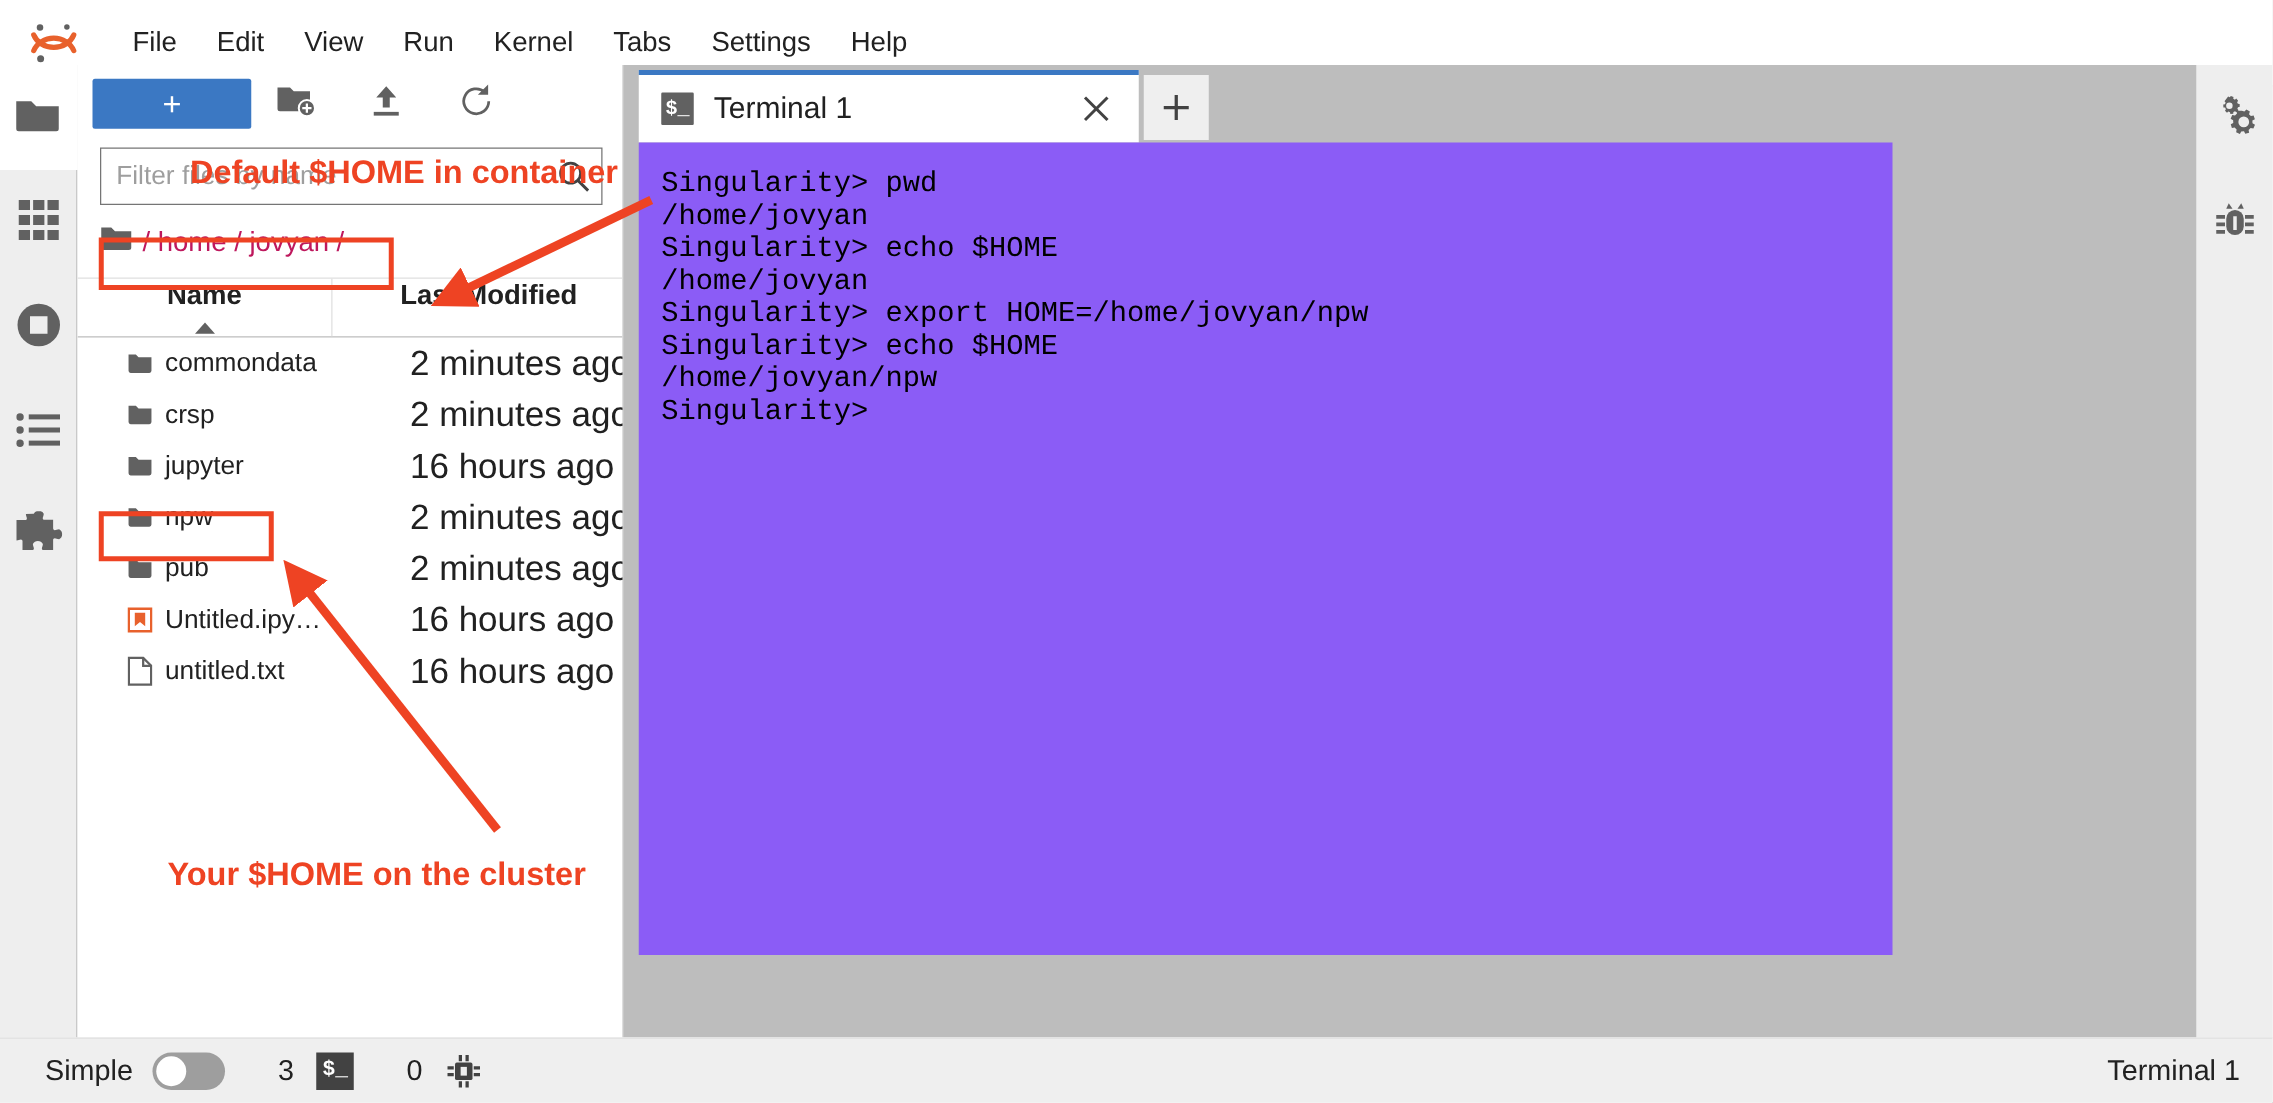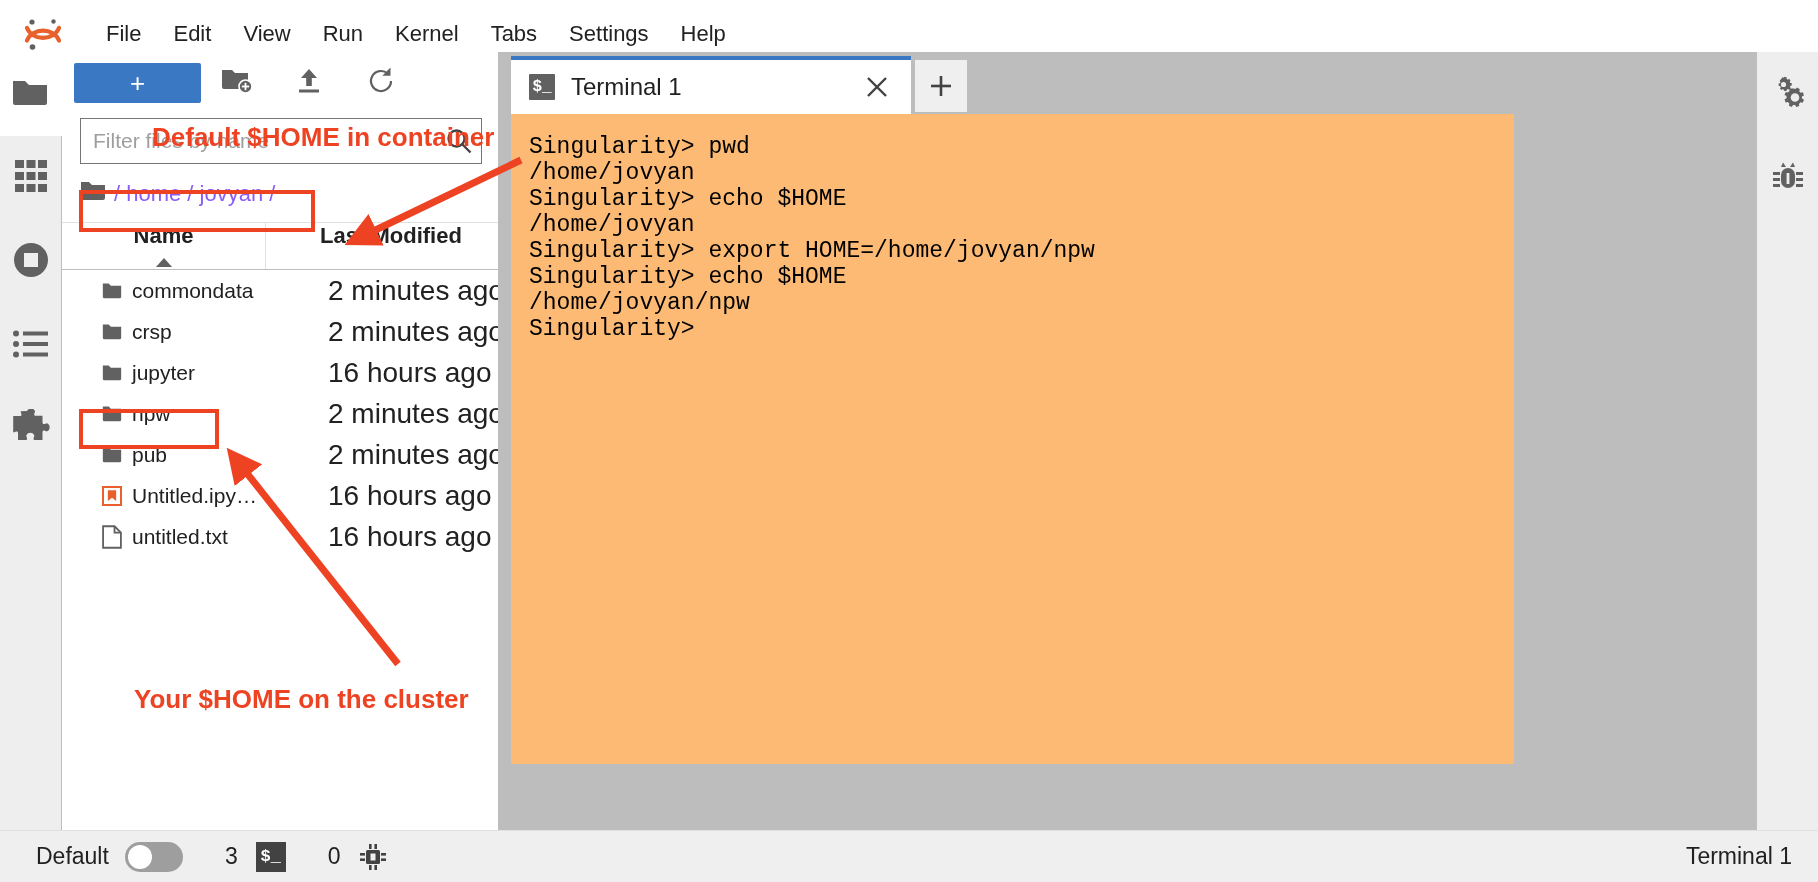--- a/index.html
+++ b/index.html
@@ -95,21 +95,21 @@
     background: transparent;
   }
   .fb-filter-input::placeholder { color: #9e9e9e; }
   .search-icon-box { width: 44px; display:flex; align-items:center; justify-content:center; }
 
   .breadcrumb {
     margin: 10px 16px 0 18px;
     height: 40px;
     display: flex; align-items: center;
     gap: 8px;
-    font-size: 22px; color: #8b5cf6;
+    font-size: 22px; color: #be185d;
   }
   .crumb-text { cursor: default; }
 
   .fb-header {
     margin-top: 8px;
     height: 48px;
     display: flex; align-items: center;
     border-top: 1px solid #e0e0e0;
     border-bottom: 1px solid #bdbdbd;
   }
@@ -171,21 +171,21 @@
     width: 52px; height: 52px;
     background: #efefef;
     display: flex; align-items: center; justify-content: center;
     margin-left: 4px; margin-bottom: 2px;
     cursor: default;
   }
 
   .terminal-panel {
     position: absolute; left: 12px; top: 62px;
     width: 1003px; height: 650px;
-    background: #fdba74;
+    background: #8b5cf6;
     padding: 20px 16px 16px 18px;
     overflow: hidden;
   }
   .term-line {
     font-family: "Liberation Mono", monospace;
     font-size: 23px;
     line-height: 26px;
     color: #000;
     white-space: pre;
   }
@@ -540,21 +540,21 @@
               <path d="M22 3.5l-3 4.5h5z"></path>
           </g>
           <rect x="15.6" y="14" width="2.8" height="11" fill="#eeeeee"></rect>
         </svg>
       </span>
     </div>
   </div>
 
   <div class="statusbar">
     <div class="sb-left">
-      <span class="sb-label">Default</span>
+      <span class="sb-label">Simple</span>
       <span class="toggle">
         <span class="toggle-knob"></span>
       </span>
       <span class="sb-num">3</span>
       <span class="sb-termicon">$_</span>
       <span class="sb-num">0</span>
       <span class="sb-kernelicon">
         <svg width="30" height="30" viewBox="0 0 30 30">
           <g fill="#424242">
             <rect x="8" y="8" width="14" height="14" rx="1.5"></rect>

